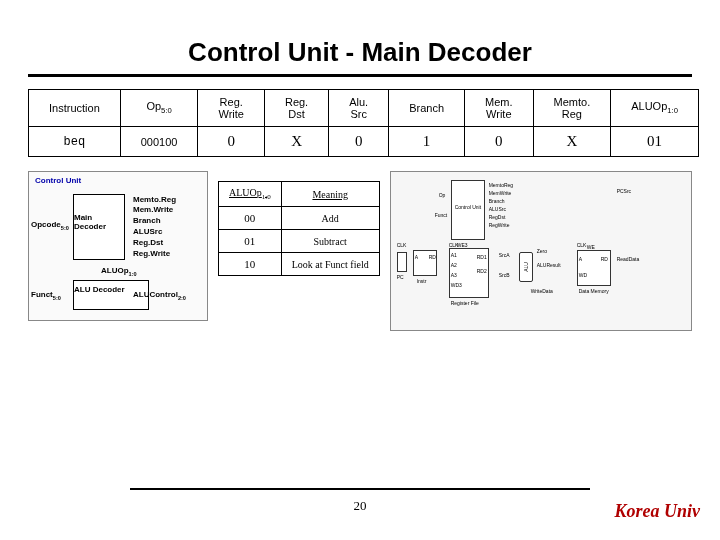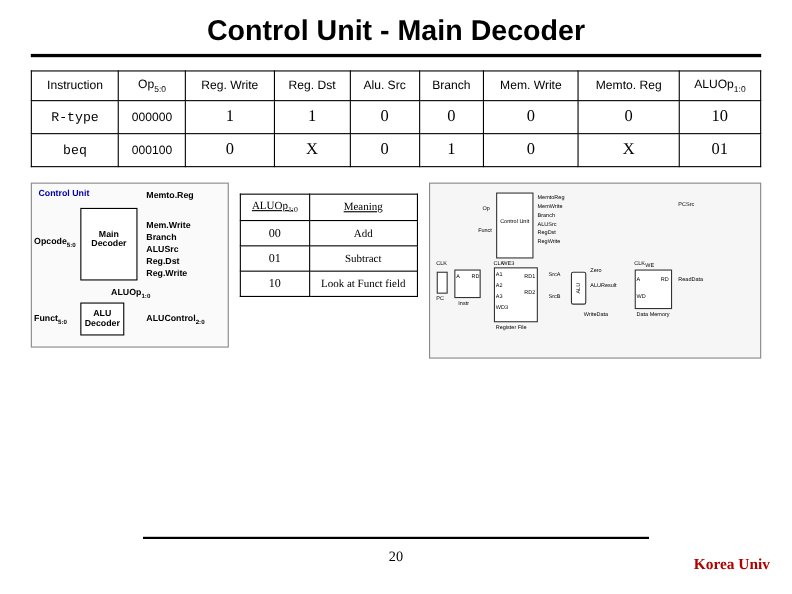--- a/index.html
+++ b/index.html
@@ -9,34 +9,35 @@
     font-family: Arial, sans-serif;
     position: relative;
     padding: 12px 28px 0 28px;
   }
   .title {
     text-align: center;
     font-size: 26px;
     font-weight: bold;
     color: #000;
     margin-bottom: 6px;
+    margin-top: 25px;
   }
   .hr-heavy {
     border: none;
     border-top: 3px solid #000;
     margin-bottom: 12px;
   }
   table.main {
     border-collapse: collapse;
     width: 100%;
     font-size: 12px;
   }
   table.main th, table.main td {
     border: 1.5px solid #000;
-    padding: 6px 4px;
+    padding: 6px 20px;
     text-align: center;
     vertical-align: middle;
     margin-top: 28px;
   }
   table.main th {
     font-weight: normal;
     font-size: 11px;
   }
   table.main td.instr { font-family: "Courier New", monospace; font-size: 12px; }
   table.main td.op { font-family: Arial; font-size: 11px; }
@@ -50,21 +51,21 @@
   }
   .diagram-cu {
     width: 180px; height: 150px;
     border: 1px solid #888;
     position: relative;
     font-size: 8px;
     font-weight: bold;
     background: #fafafa;
   }
   .diagram-cu .lbl { position: absolute; }
-  .diagram-cu .box { position: absolute; border: 1px solid #000; background: #fff; text-align: center; }
+  .diagram-cu .box { position: absolute; border: 1px solid #000; background: #fff; }
 
   table.aluop {
     border-collapse: collapse;
     font-size: 11px;
     margin-top: 10px;
   }
   table.aluop th, table.aluop td {
     border: 1.5px solid #000;
     padding: 5px 10px;
     text-align: center;
@@ -98,21 +99,22 @@
     text-align: center;
     font-size: 13px;
     font-family: "Times New Roman", serif;
   }
   .brand {
     position: absolute;
     right: 20px;
     bottom: 18px;
     color: #b00000;
     font-weight: bold;
-    font-size: 14px;
+    font-size: 18px;
+    font-style: italic;
     font-family: Georgia, serif;
   }
   sub { font-size: 0.7em; }
 </style>
 </head>
 <body>
 
 <div class="title">Control Unit - Main Decoder</div>
 <hr class="hr-heavy">
 
@@ -125,57 +127,46 @@
       <th>Reg. Dst</th>
       <th>Alu. Src</th>
       <th>Branch</th>
       <th>Mem. Write</th>
       <th>Memto. Reg</th>
       <th>ALUOp<sub>1:0</sub></th>
     </tr>
   </thead>
   <tbody>
       <tr>
-        <td class="instr">R-type</td>
-        <td class="op">000000</td>
-        <td class="val">1</td>
-        <td class="val">1</td>
-        <td class="val">0</td>
-        <td class="val">0</td>
-        <td class="val">0</td>
-        <td class="val">0</td>
-        <td class="val">10</td>
-      </tr>
-      <tr>
         <td class="instr">beq</td>
         <td class="op">000100</td>
         <td class="val">0</td>
         <td class="val">X</td>
         <td class="val">0</td>
         <td class="val">1</td>
         <td class="val">0</td>
         <td class="val">X</td>
         <td class="val">01</td>
       </tr>
     </tbody>
 </table>
 
 <div class="mid-row">
   <div class="diagram-cu">
     <span class="lbl" style="top:4px;left:6px;color:#00a;">Control Unit</span>
     <div class="box" style="top:22px;left:44px;width:52px;height:66px;font-size:8px;padding-top:18px;">Main Decoder</div>
     <span class="lbl" style="top:48px;left:2px;">Opcode<sub>5:0</sub></span>
-    <span class="lbl" style="top:6px;left:104px;">Memto.Reg</span>
+    <span class="lbl" style="top:23px;left:104px;">Memto.Reg</span>
     <span class="lbl" style="top:33px;left:104px;">Mem.Write</span>
     <span class="lbl" style="top:44px;left:104px;">Branch</span>
     <span class="lbl" style="top:55px;left:104px;">ALUSrc</span>
     <span class="lbl" style="top:66px;left:104px;">Reg.Dst</span>
     <span class="lbl" style="top:77px;left:104px;">Reg.Write</span>
     <span class="lbl" style="top:94px;left:72px;">ALUOp<sub>1:0</sub></span>
-    <div class="box" style="top:108px;left:44px;width:40px;height:30px;font-size:8px;padding-top:4px;">ALU Decoder</div>
+    <div class="box" style="top:108px;left:44px;width:76px;height:30px;font-size:8px;padding-top:4px;">ALU Decoder</div>
     <span class="lbl" style="top:118px;left:2px;">Funct<sub>5:0</sub></span>
     <span class="lbl" style="top:118px;left:104px;">ALUControl<sub>2:0</sub></span>
   </div>
 
   <table class="aluop">
     <thead>
       <tr>
         <th>ALUOp<sub>1:0</sub></th>
         <th>Meaning</th>
       </tr>

